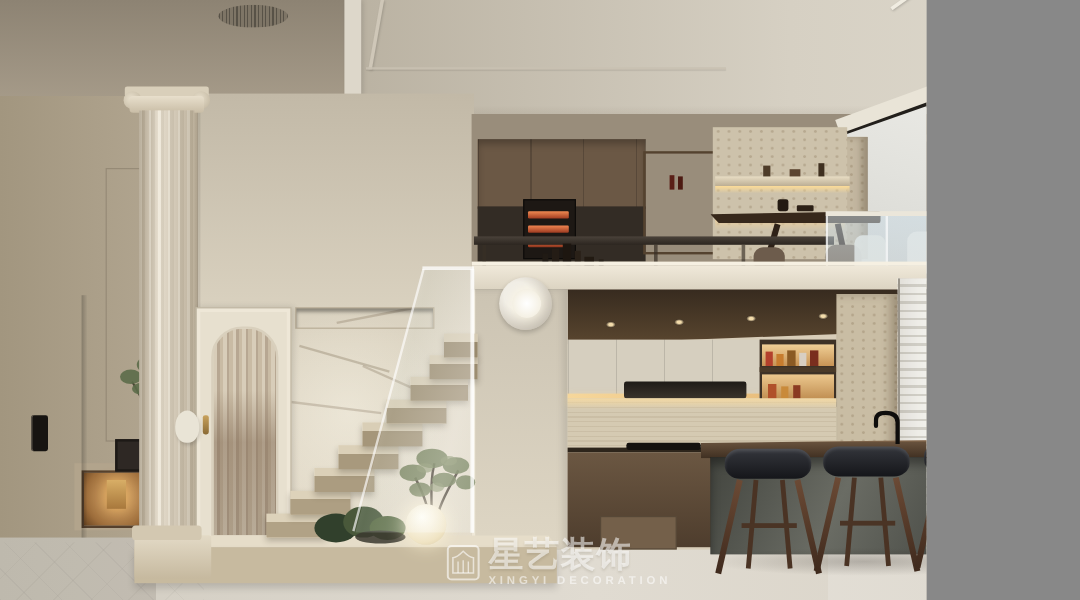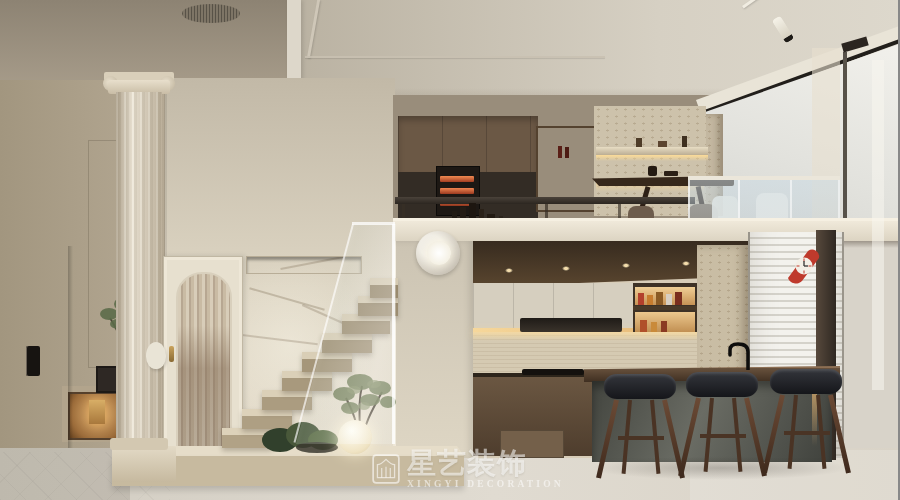--- a/index.html
+++ b/index.html
@@ -1,17 +1,17 @@
 <!DOCTYPE html>
 <html style="--accent-red: #bf3a2c; --warm-glow: #edc183; --travertine: #cbbfa6; --wood-dark: #45351f; --wood-cabinet: #6d5942; --cream-wall: #ddd5c3; --taupe-wall: #a99d8a; --ceiling-dark: #968b7a; --ceiling-light: #d2ccbe; --island-base: #565850; --stool-seat: #1f2023; --stool-wood: #5c3e2d; --floor: #d8d3c9; --curtain: #dbd1bd; --window-light: #eeede8; --watermark-white: #ffffff;"><head>
 <meta charset="utf-8">
 <style>
   html,body{margin:0;padding:0;background:#888;}
-  .stage{position:relative;width:898px;height:500px;overflow:hidden;
-         background:#d8d3c9;font-family:Liberation Serif, serif;}
+  .stage{position:relative;width:772px;height:500px;overflow:hidden;
+         background:#d8d3c9;font-family:Liberation Sans, sans-serif;}
   .abs{position:absolute;}
   .speckle{background-image:radial-gradient(rgba(125,104,74,.28) 1px,transparent 1.6px);
            background-size:9px 7px;}
   .blinds{background:repeating-linear-gradient(180deg,#f3f2ed 0 5px,#d4d2ca 5px 7px);}
   .grainv{background-image:repeating-linear-gradient(90deg,rgba(0,0,0,.08) 0 1px,transparent 1px 11px);}
   .stepface{box-shadow:0 3px 5px rgba(40,30,20,.25);}
   .wm{color:rgba(255,255,255,.55);}
   .wm-title{font-size:29px;font-weight:bold;line-height:1.05;letter-spacing:1px;
             text-shadow:0 1px 2px rgba(90,80,60,.15);}
   .wm-sub{font-size:9.5px;letter-spacing:3.2px;margin-top:1px;font-weight:bold;}

